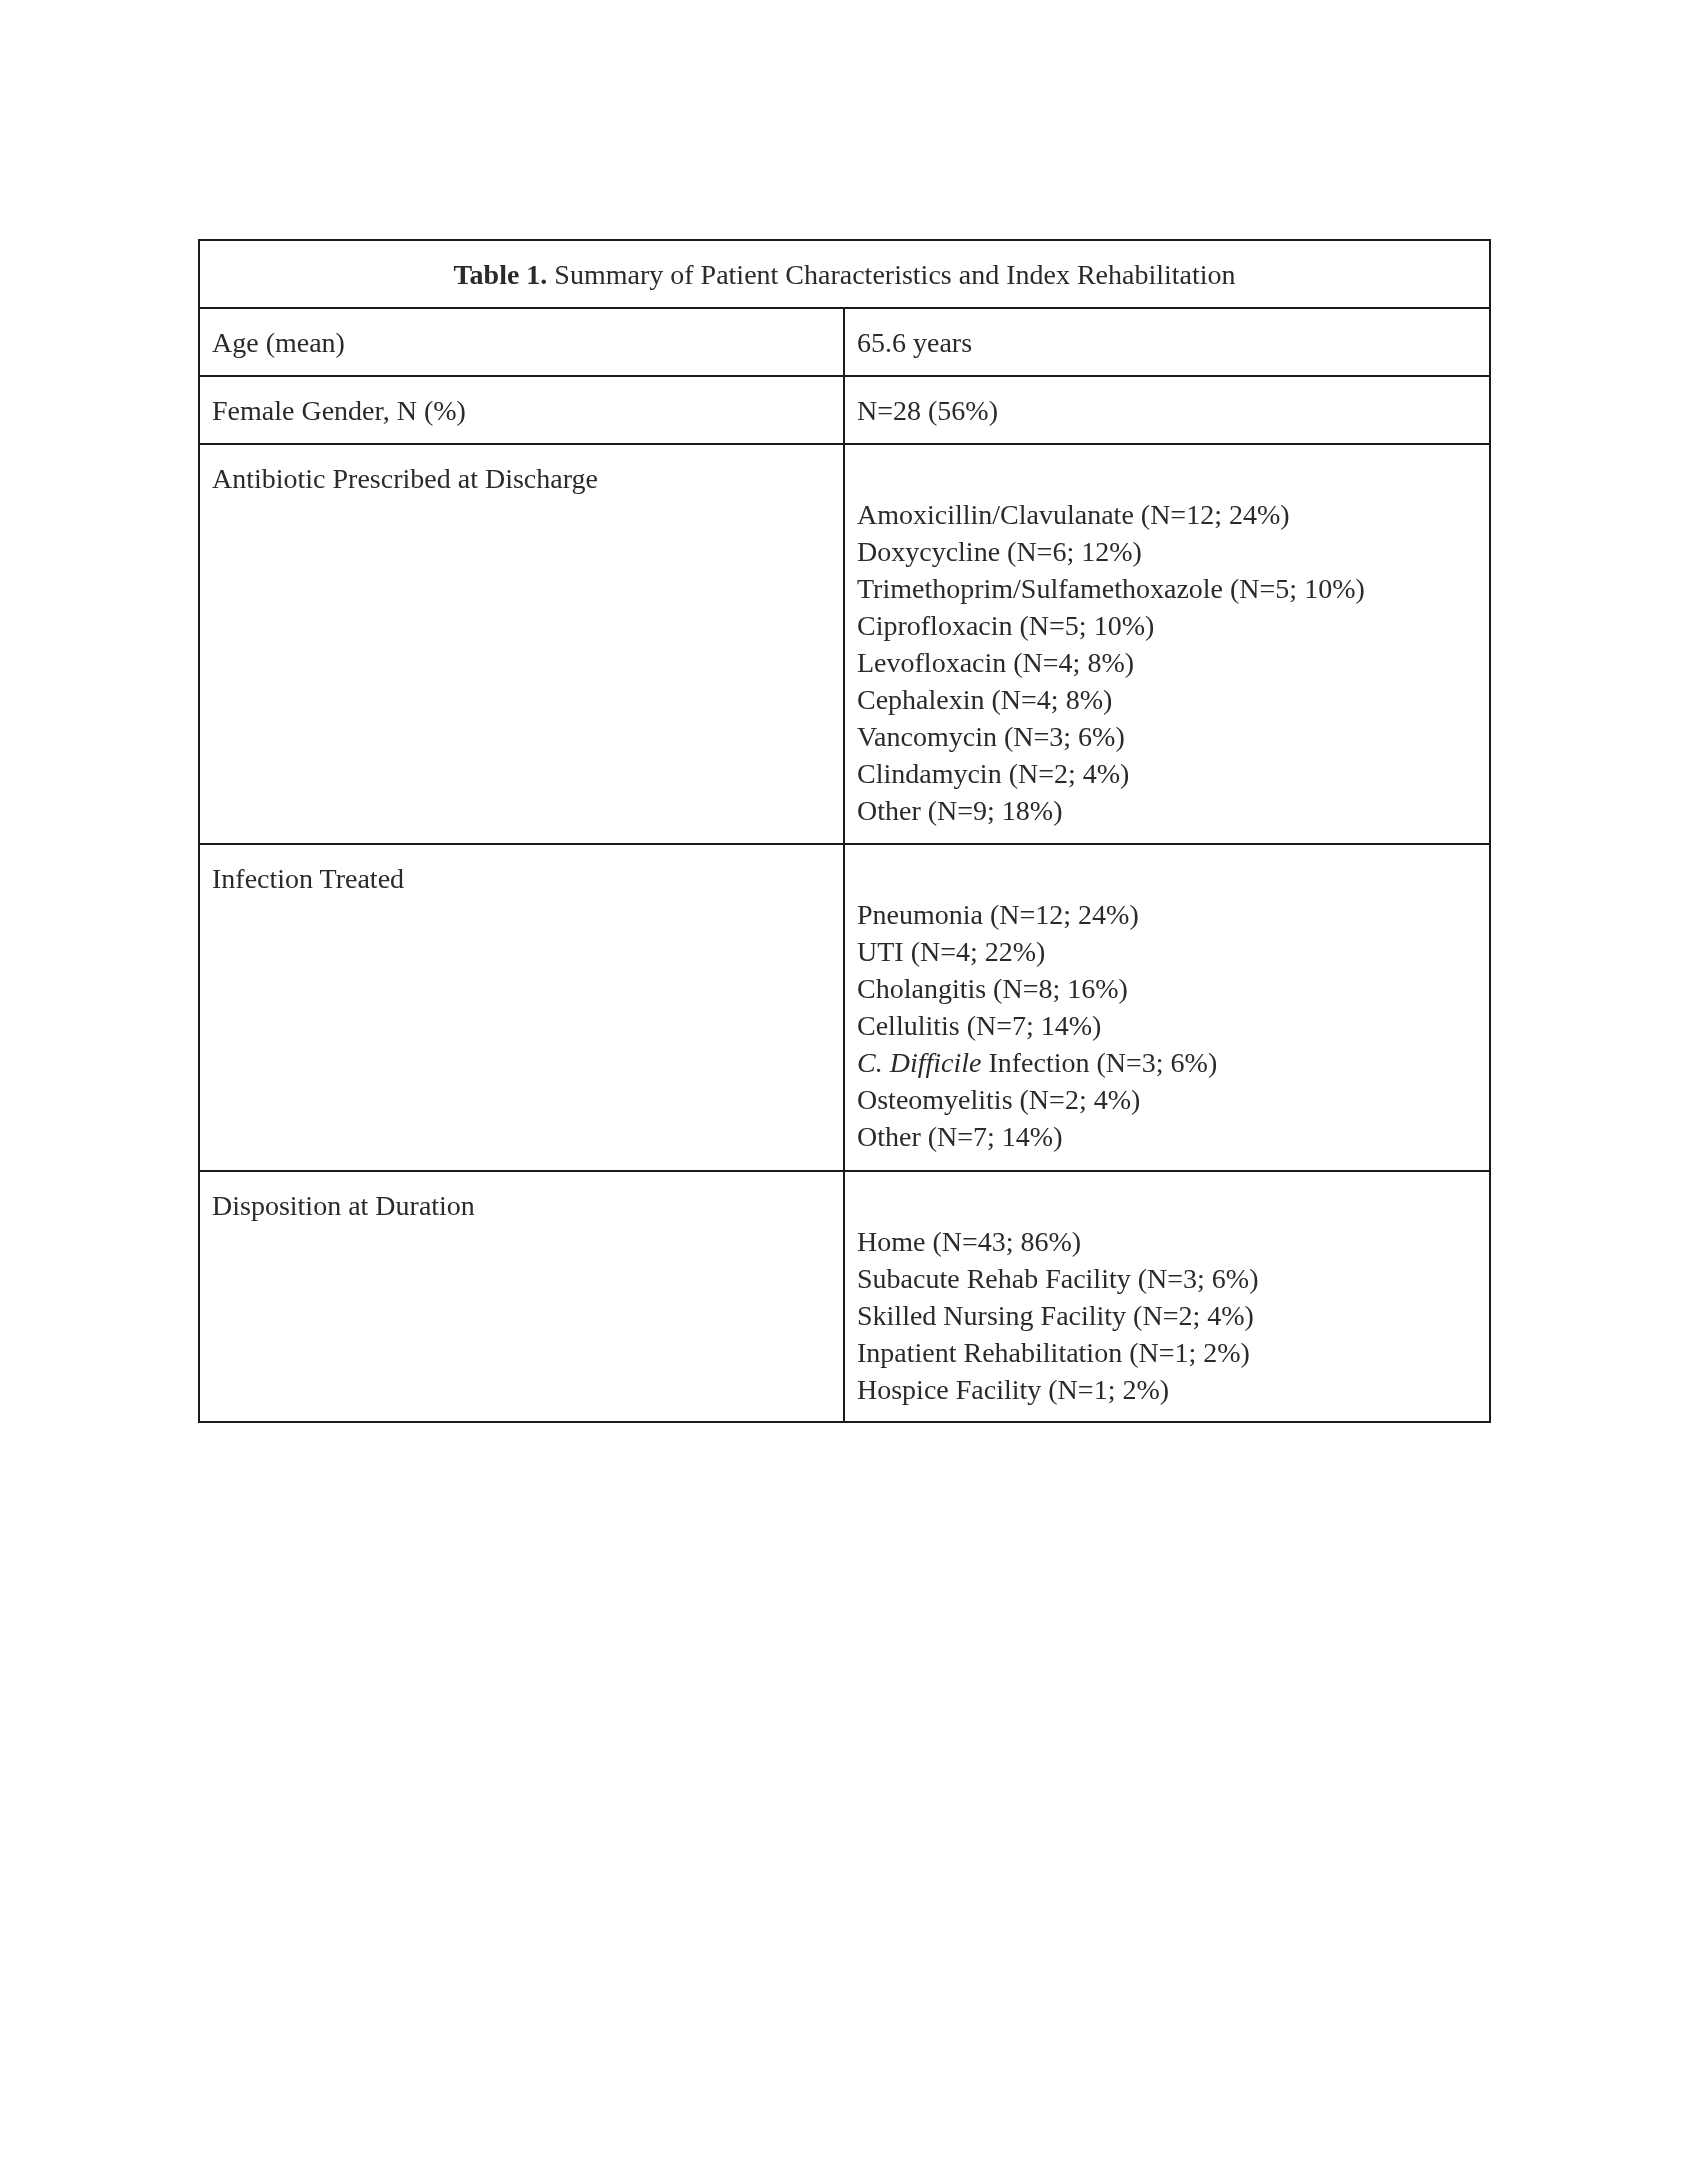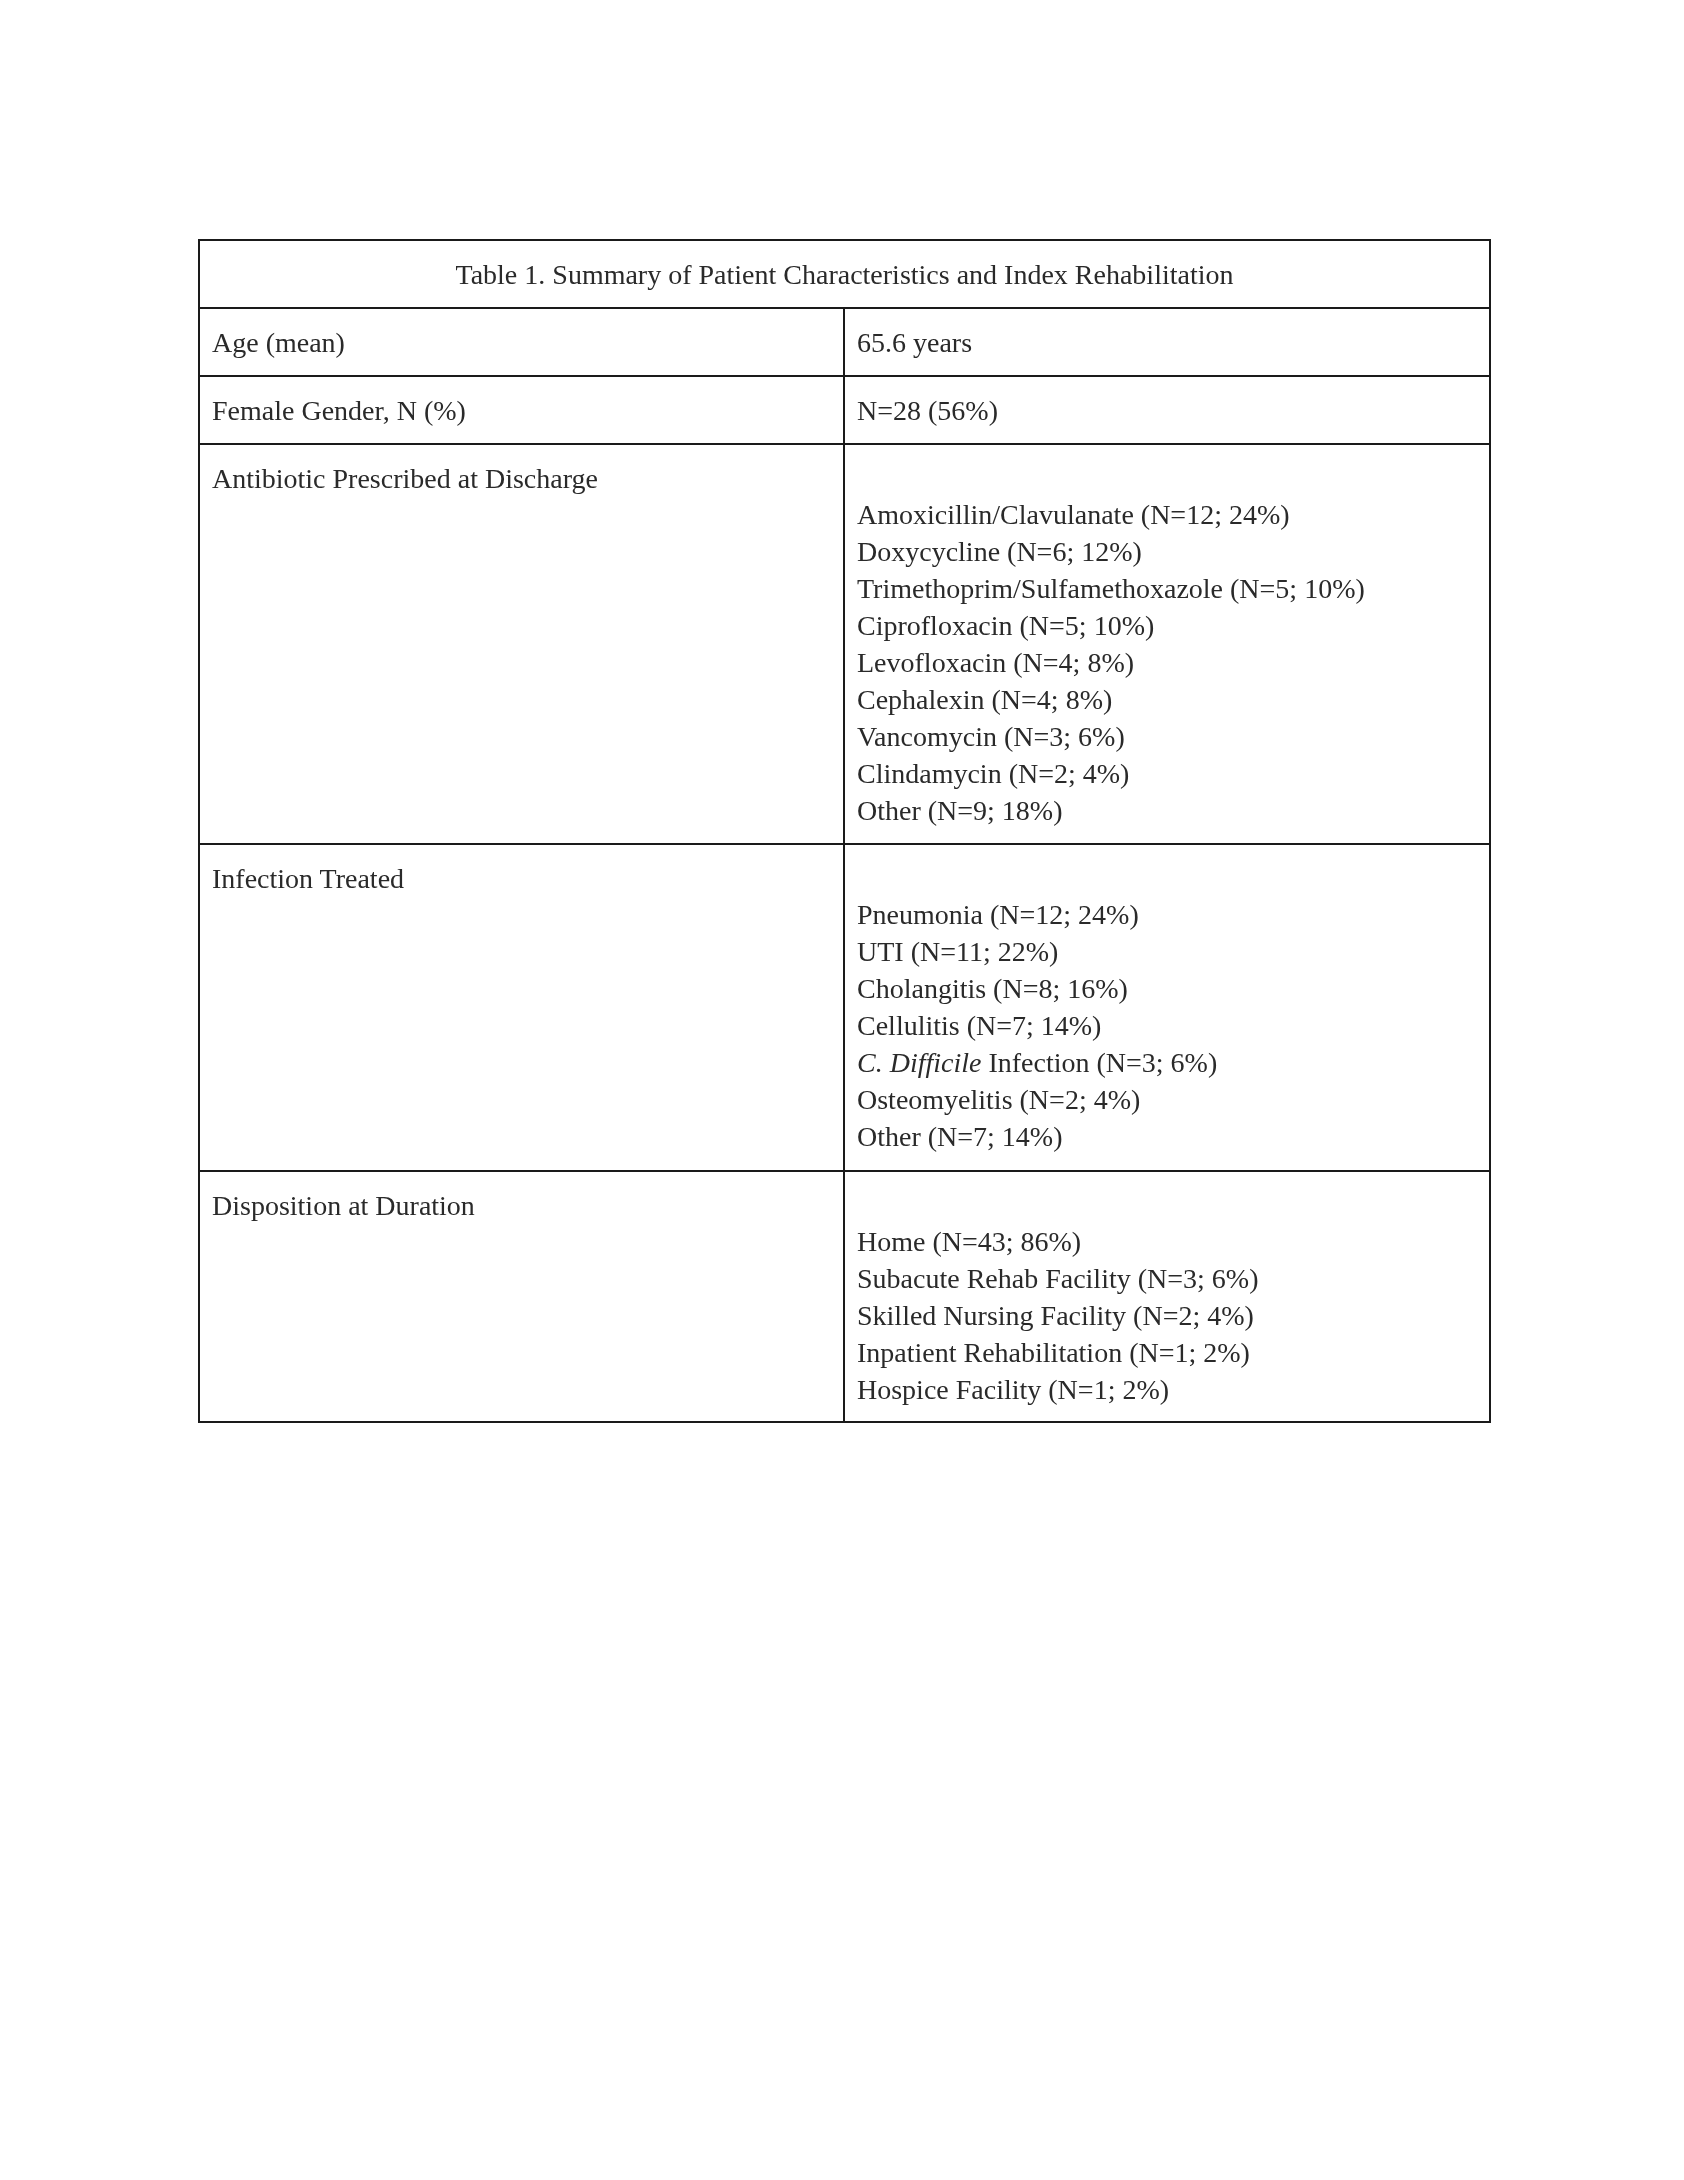--- a/index.html
+++ b/index.html
@@ -37,21 +37,21 @@
     }
     col.c-label { width: 645px; }
     col.c-value { width: 646px; }
 
     .title-cell {
       height: 66px;
       text-align: center;
       vertical-align: middle !important;
       font-weight: normal;
     }
-    .title-cell .title-bold { font-weight: normal; margin-top: 12px; }
+    .title-cell .title-bold { font-weight: bold; margin-top: 12px; }
 
     .simple-row td { height: 66px; }
     .simple-row .cell-text {
       padding: 14.5px 0 0 12px;
       white-space: nowrap;
     }
     .label-cell .cell-text {
       padding: 14.5px 0 0 12px;
       white-space: nowrap;
     }
@@ -124,21 +124,21 @@
       </td>
     </tr>
 
     <tr class="row-infection">
       <td class="label-cell">
             <div class="cell-text">Infection Treated</div>
           </td>
       <td class="list-cell">
         <ul>
           <li>Pneumonia (N=12; 24%)</li>
-          <li>UTI (N=11; 22%)</li>
+          <li>UTI (N=4; 22%)</li>
           <li>Cholangitis (N=8; 16%)</li>
           <li>Cellulitis (N=7; 14%)</li>
           <li><em>C. Difficile</em><span> Infection (N=3; 6%)</span></li>
           <li>Osteomyelitis (N=2; 4%)</li>
           <li>Other (N=7; 14%)</li>
         </ul>
       </td>
     </tr>
 
 

